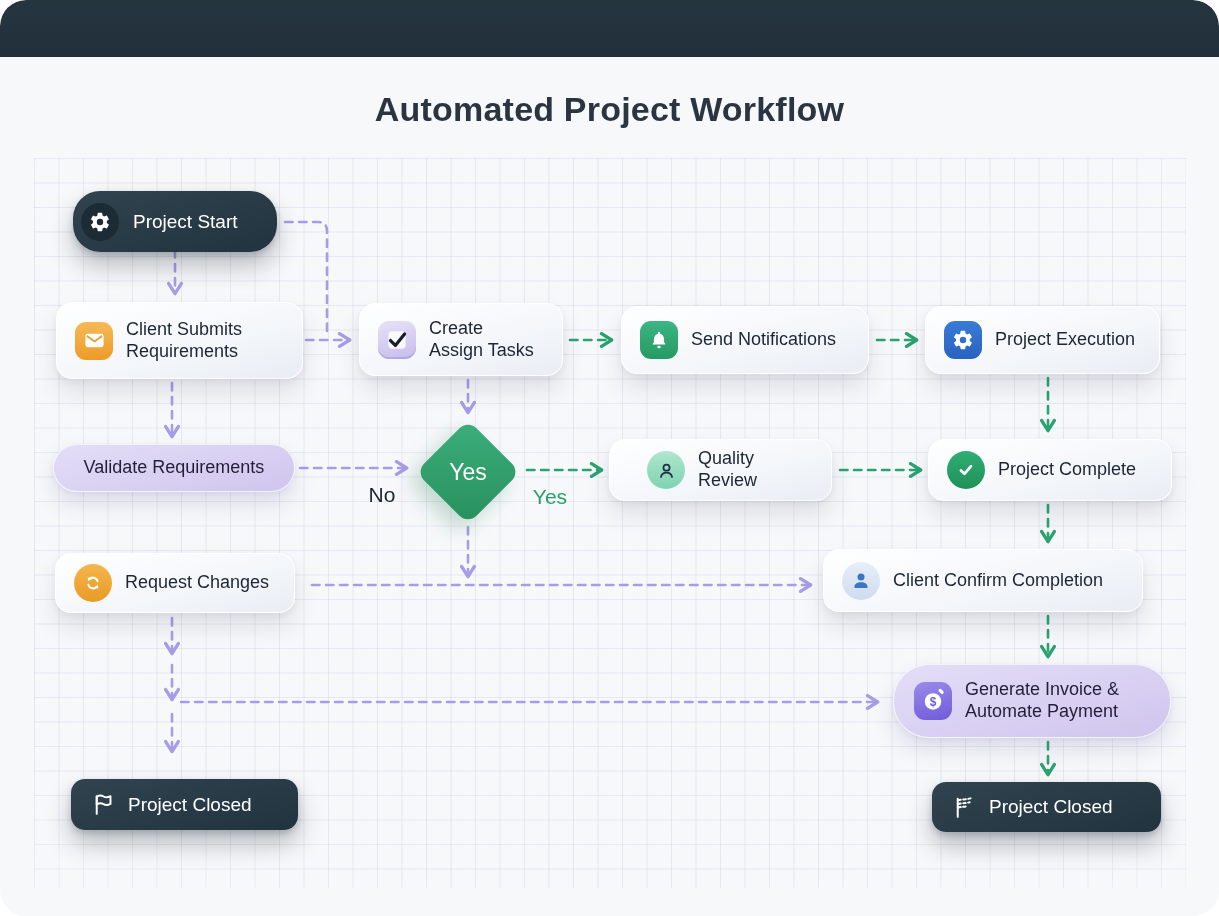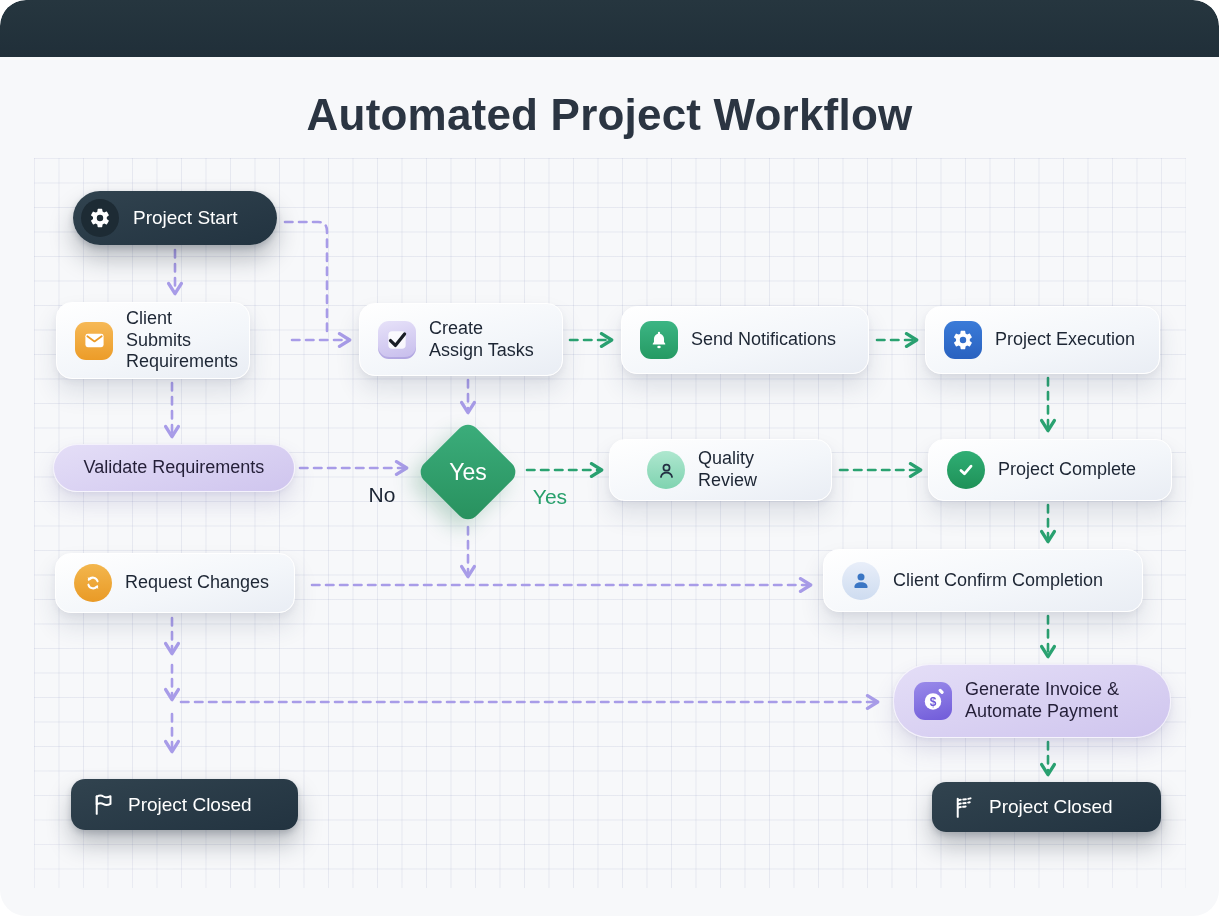--- a/index.html
+++ b/index.html
@@ -5,21 +5,21 @@
   :root{
     --edge_purple:#a89ce8; --edge_green:#2aa271;
   }
   html,body{margin:0;padding:0;background:#ffffff;}
   body{font-family:"Liberation Sans",sans-serif;-webkit-font-smoothing:antialiased;}
   .page{position:relative;width:1219px;height:916px;overflow:hidden;border-radius:26px;background:#f7f8fa;}
   .app-header{position:absolute;left:0;top:0;width:100%;height:57px;
     background:linear-gradient(180deg,#26363f 0%,#202f39 100%);
     border-radius:26px 26px 0 0;}
   .page-title{position:absolute;left:0;top:90px;width:100%;text-align:center;
-    font-size:44px;font-weight:700;color:#2b3542;letter-spacing:.2px;}
+    font-size:34px;font-weight:700;color:#2b3542;letter-spacing:.2px;}
   
   .grid{position:absolute;left:34px;top:158px;width:1152px;height:730px;
     background-image:
       linear-gradient(to right, rgba(130,140,185,.14) 1px, transparent 1px),
       linear-gradient(to bottom, rgba(130,140,185,.14) 1px, transparent 1px);
     background-size:24.5px 24.5px;
     -webkit-mask-image:radial-gradient(120% 100% at 50% 45%, #000 55%, transparent 99%);
     mask-image:radial-gradient(120% 100% at 50% 45%, #000 55%, transparent 99%);}
   
   svg.edges{position:absolute;left:0;top:0;z-index:1;}
@@ -47,22 +47,22 @@
   .ic-lav{background:linear-gradient(165deg,#e7e2f9 0%,#c6bcec 100%);box-shadow:inset 0 -2px 0 rgba(110,95,190,.25);}
   .ic-green{background:linear-gradient(180deg,#3cb584 0%,#259a63 100%);}
   .ic-blue{background:linear-gradient(180deg,#3a7bd8 0%,#2a62c0 100%);}
   .ic-mint{background:linear-gradient(180deg,#aee7cf 0%,#7fd3b0 100%);}
   .ic-gcir{background:linear-gradient(180deg,#2fae74 0%,#1f9158 100%);}
   .ic-ocir{background:linear-gradient(180deg,#f3b64d 0%,#e99a26 100%);}
   .ic-bcir{background:linear-gradient(180deg,#e8eef9 0%,#cedcf0 100%);}
   .ic-purp{background:linear-gradient(165deg,#9a8bea 0%,#705bd9 100%);}
   .ic-darkcir{background:#1d2b34;width:38px;height:38px;}
   
-  #n-start{left:73px;top:191px;width:204px;height:54px;padding:0 26px 0 8px;gap:14px;}
-  #n-client{left:56px;top:302px;width:194px;height:77px;}
+  #n-start{left:73px;top:191px;width:204px;height:61px;padding:0 26px 0 8px;gap:14px;}
+  #n-client{left:56px;top:302px;width:247px;height:77px;}
   #n-create{left:359px;top:303px;width:204px;height:73px;}
   #n-notify{left:621px;top:306px;width:248px;height:68px;}
   #n-exec{left:925px;top:306px;width:235px;height:68px;}
   #n-validate{left:53px;top:444px;width:242px;height:48px;border-radius:24px;justify-content:center;padding:0 10px;}
   #n-validate .nlabel{color:#241f38;}
   #n-quality{left:609px;top:439px;width:223px;height:62px;padding-left:37px;}
   #n-complete{left:928px;top:439px;width:244px;height:62px;}
   #n-request{left:55px;top:553px;width:240px;height:60px;}
   #n-confirm{left:823px;top:549px;width:320px;height:63px;}
   #n-invoice{left:893px;top:664px;width:278px;height:74px;border-radius:36px;padding:0 20px;}

